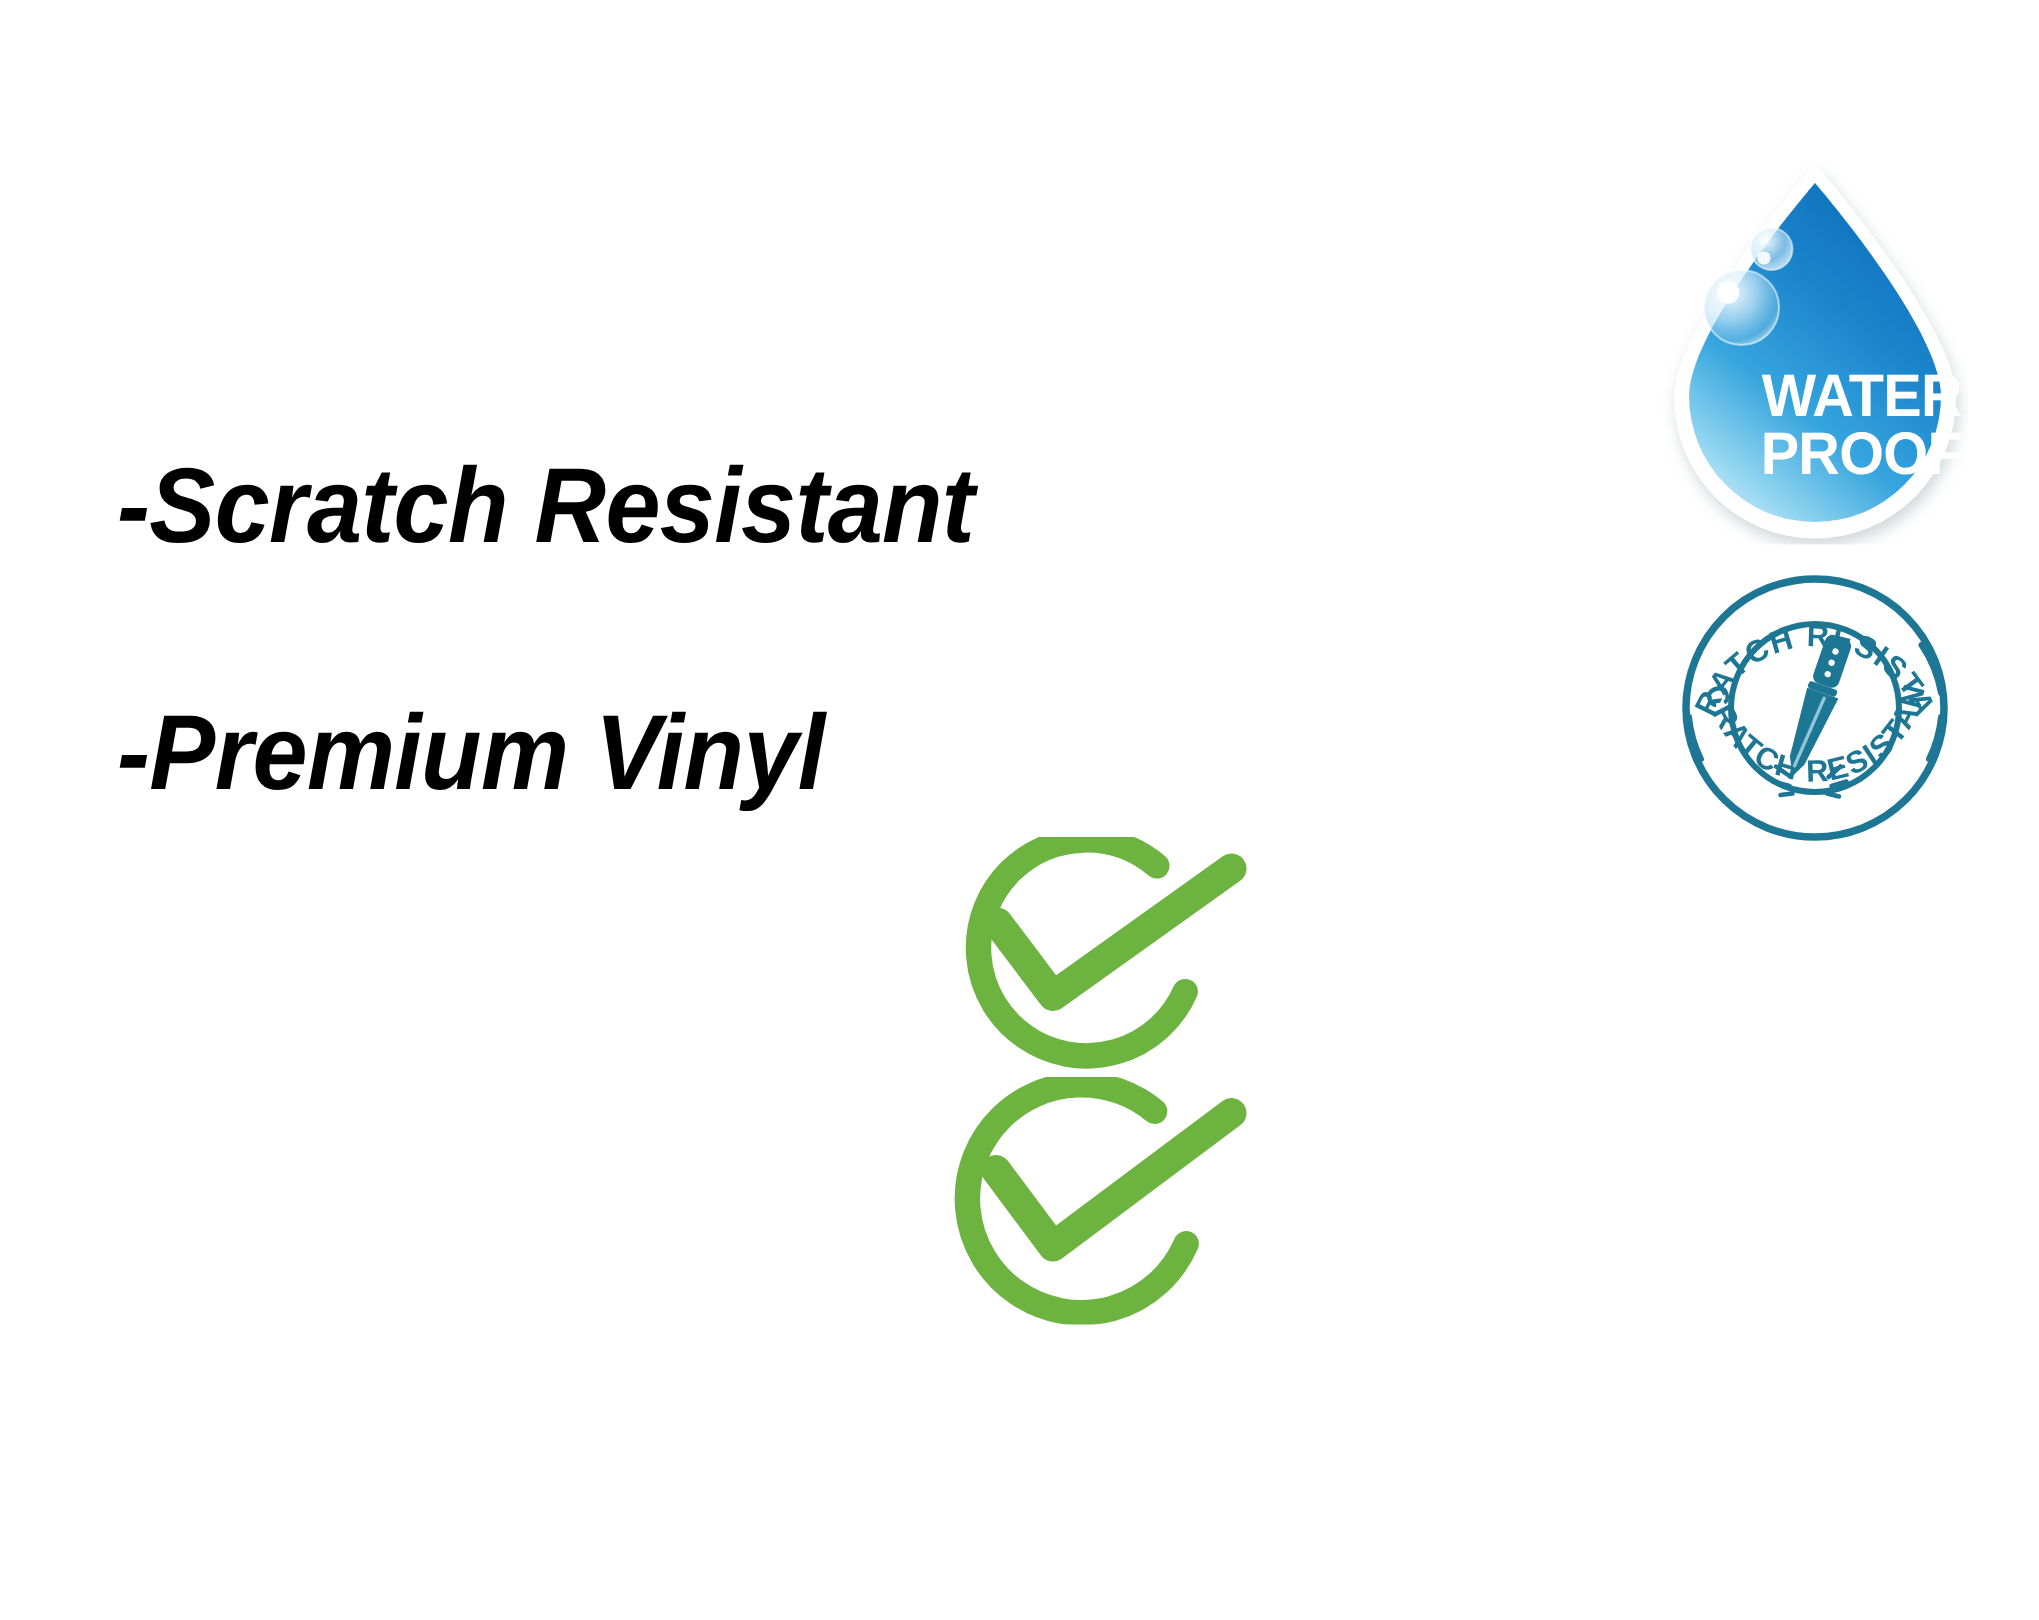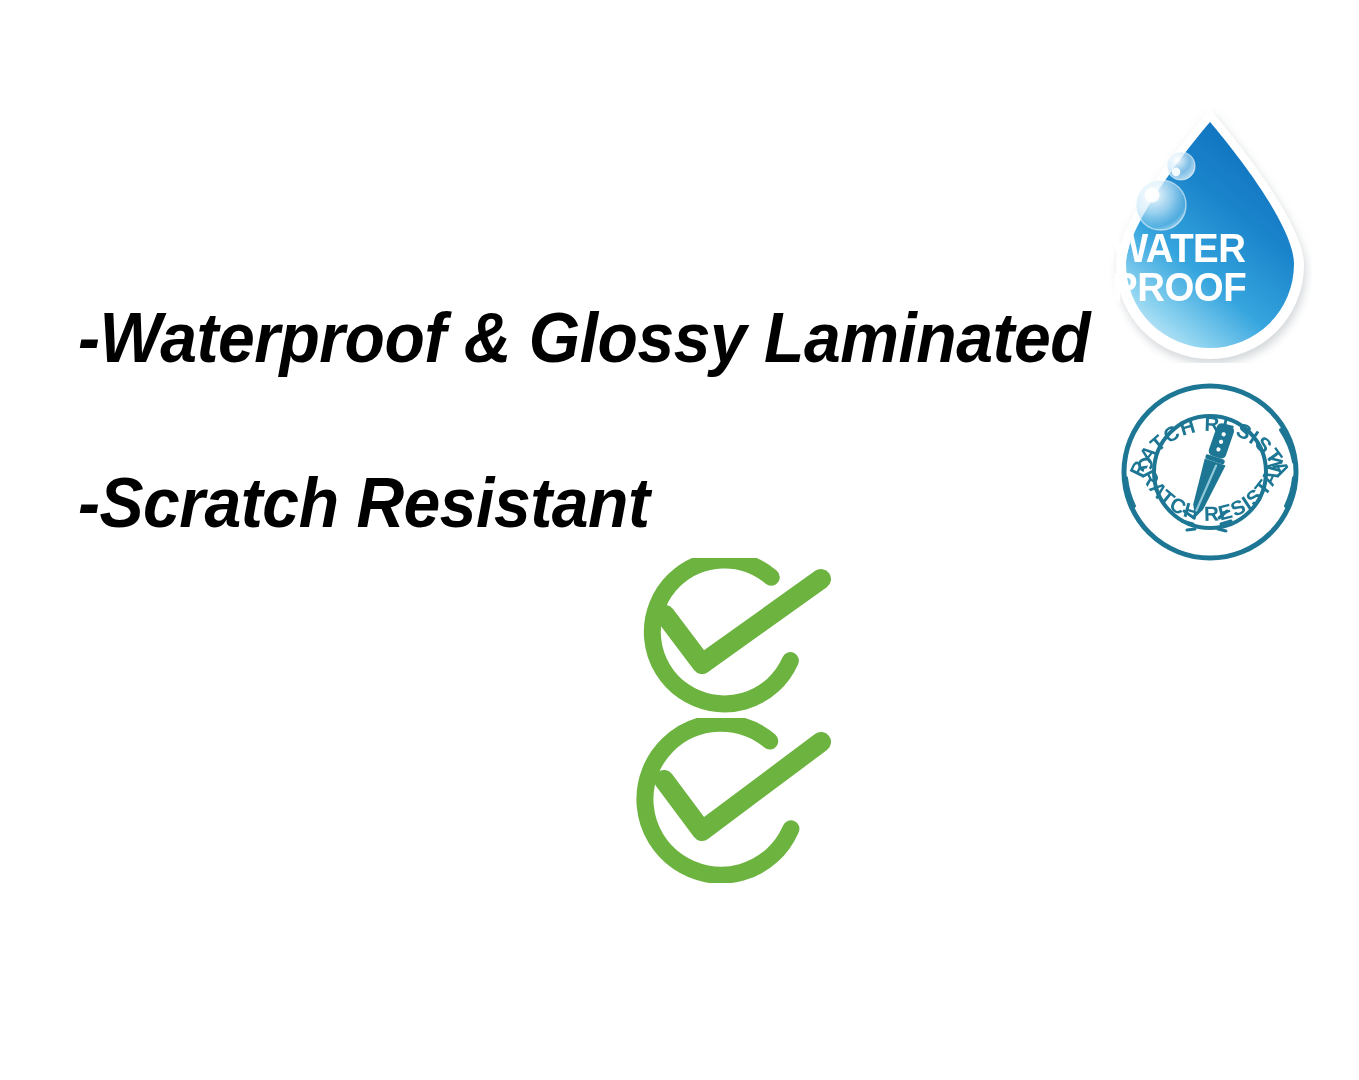--- a/index.html
+++ b/index.html
@@ -53,23 +53,23 @@
     position: absolute;
     left: 1108px;
     top: 105px;
     width: 204px;
     height: 258px;
   }
   .waterdrop-badge svg { display: block; }
   .wd-text {
     position: absolute;
     left: 0;
-    top: 124px;
+    top: 140px;
     width: 204px;
-    text-align: left;
+    text-align: right;
     pointer-events: none;
   }
   .wd-text .wd-line {
     display: block;
     font-family: "Liberation Sans", sans-serif;
     font-weight: bold;
     font-size: 40px;
     line-height: 39px;
     color: #ffffff;
     letter-spacing: -0.5px;
@@ -86,28 +86,28 @@
   }
   .scratch-badge svg { display: block; }
 </style>
 </head>
 <body>
 
 <div id="canvas" style="background: rgb(255, 255, 255);">
 
   <div class="feature-list">
 
-    <div class="feature-row">
-      <span class="feature-label">-Waterproof &amp; Glossy Laminated</span>
-    </div>
 
     <div class="feature-row">
       <span class="feature-label">-Scratch Resistant</span>
     </div>
 
+    <div class="feature-row">
+      <span class="feature-label">-Premium Vinyl</span>
+    </div>
 
 
   </div>
 
   <div class="check-mark" style="left:635px; top:558px; width:205px; height:155px;">
     <svg width="205" height="155" viewBox="0 0 205 155" xmlns="http://www.w3.org/2000/svg">
 
       <path d="M 152 39
                A 72 72 0 1 0 153 108
                A 72 72 0 0 0 152 39 Z" fill="none" stroke="#6CB33F" stroke-width="17" stroke-linecap="round" stroke-dasharray="360 78" stroke-dashoffset="-20" transform="rotate(-4 82 74)"></path>

